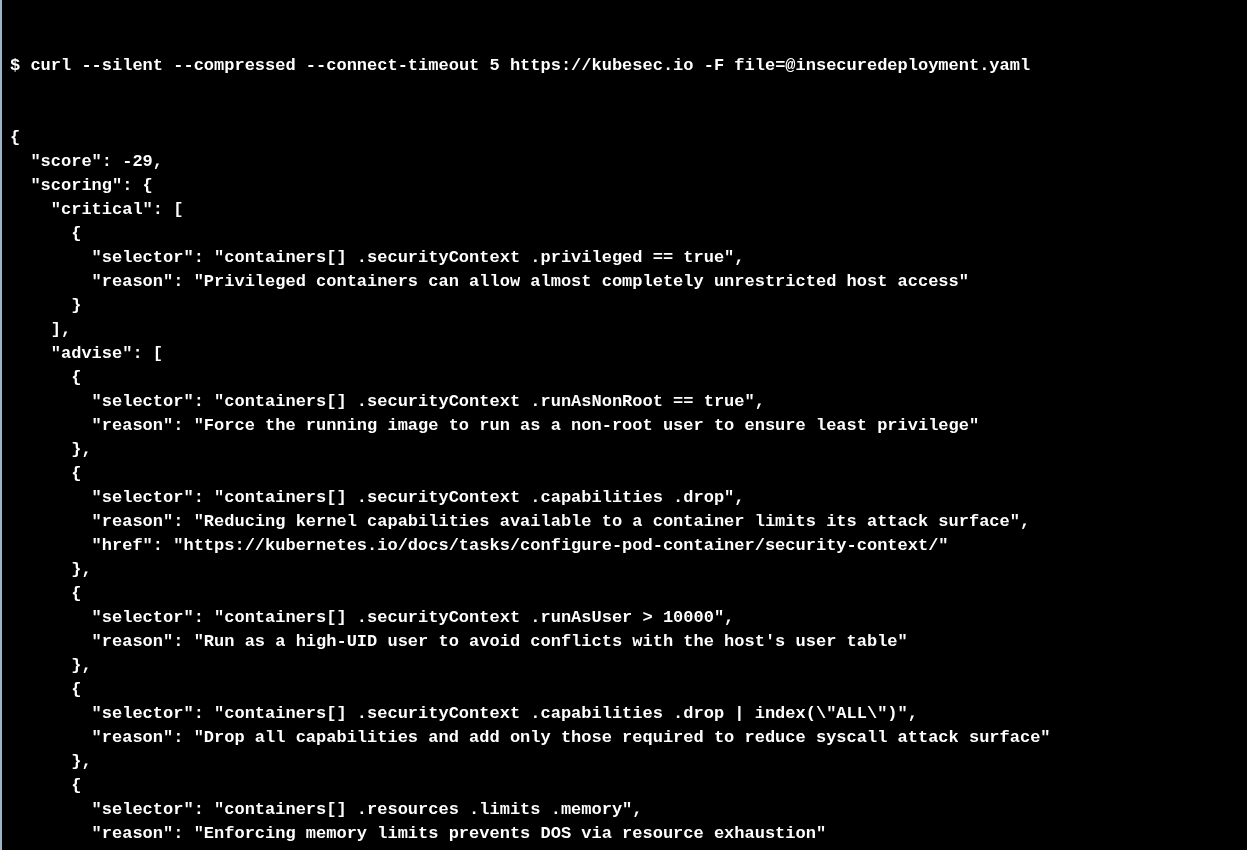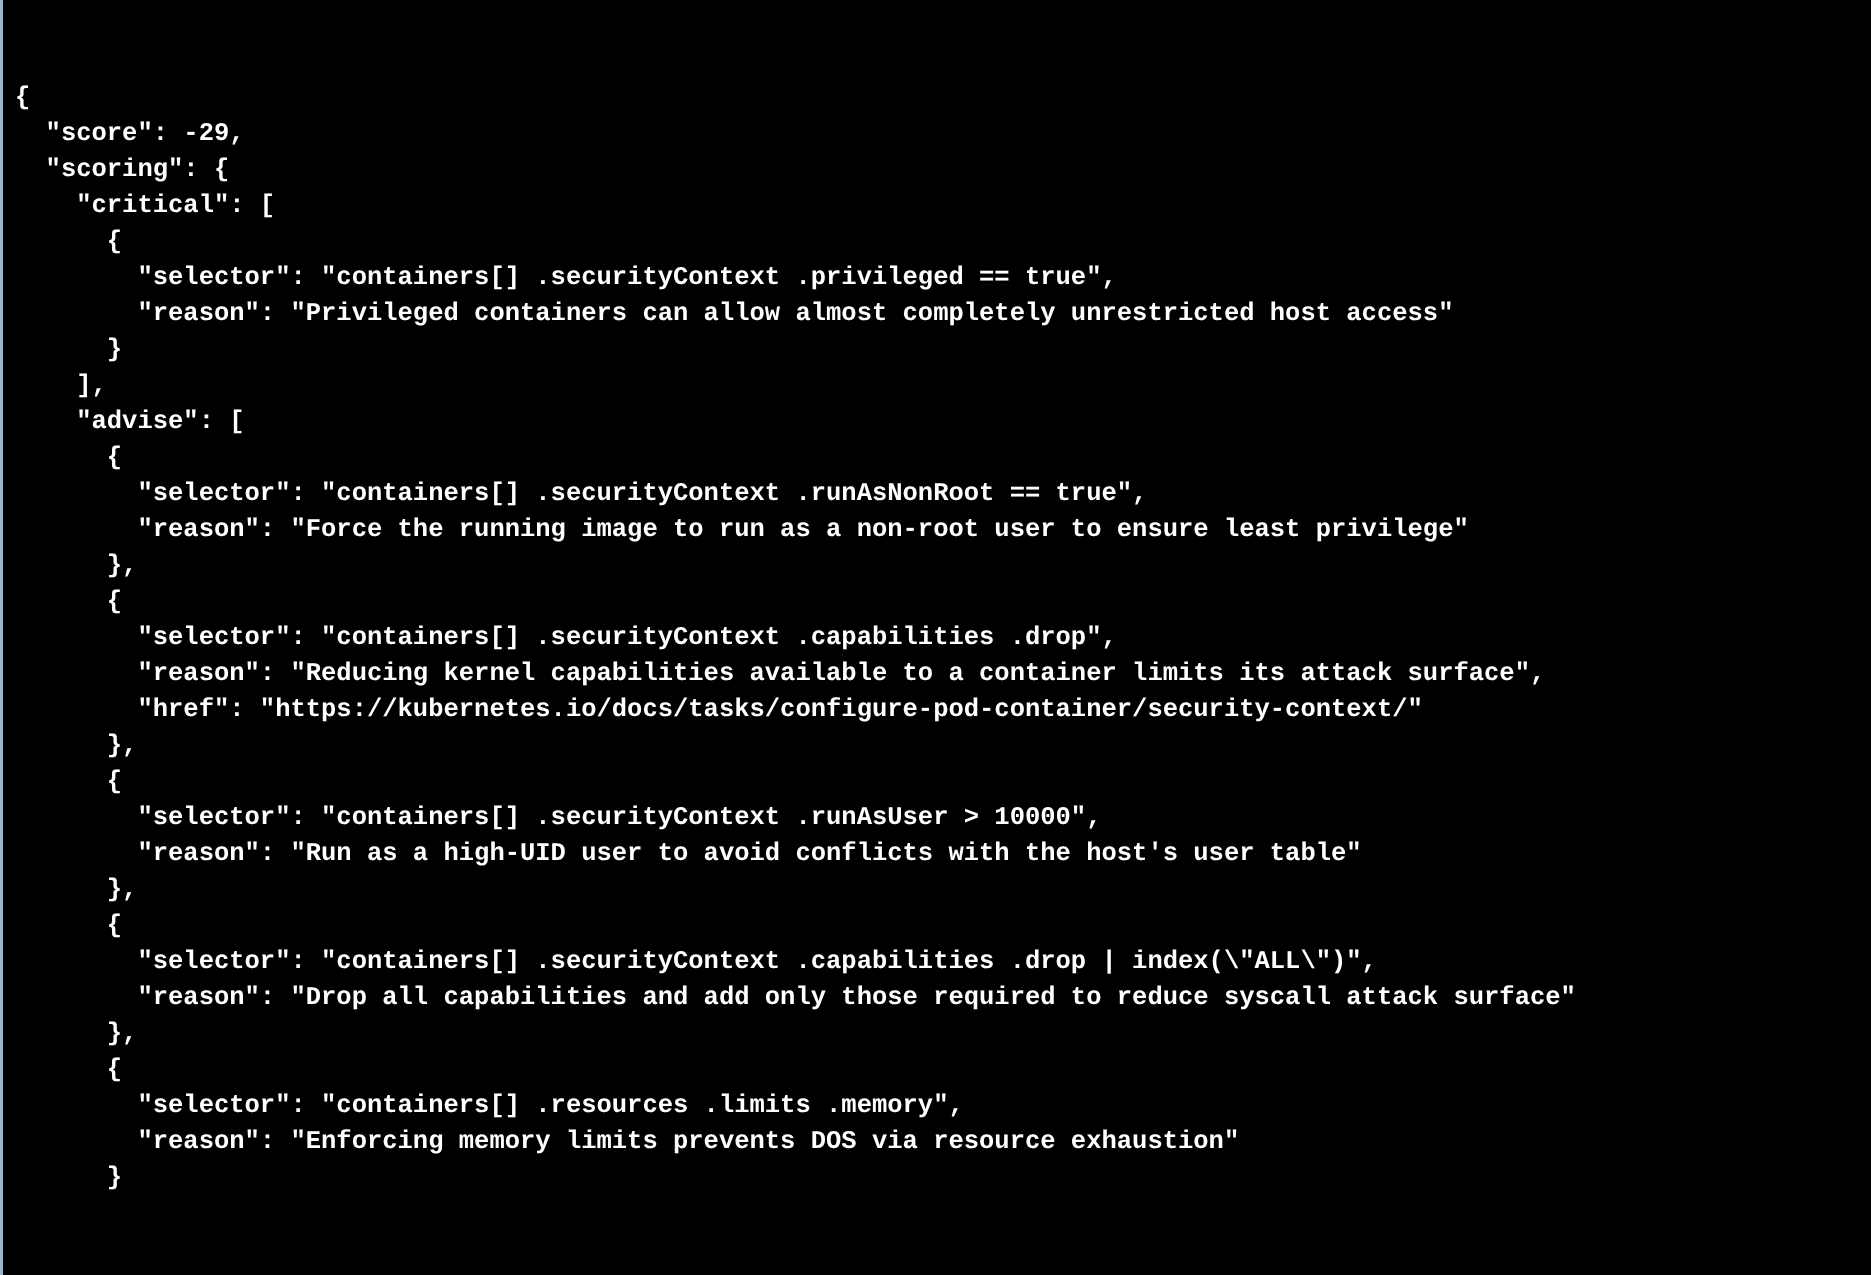--- a/index.html
+++ b/index.html
@@ -20,15 +20,16 @@
     box-sizing: border-box;
   }
   .line {
     white-space: pre;
   }
 </style>
 </head>
 <body>
 
 <div class="terminal">
+  <div class="line"><span>$ </span><span>curl --silent --compressed --connect-timeout 5 https://kubesec.io -F file=@insecuredeployment.yaml</span></div>
   <div id="output-container"><div class="line">{</div><div class="line">  "score": -29,</div><div class="line">  "scoring": {</div><div class="line">    "critical": [</div><div class="line">      {</div><div class="line">        "selector": "containers[] .securityContext .privileged == true",</div><div class="line">        "reason": "Privileged containers can allow almost completely unrestricted host access"</div><div class="line">      }</div><div class="line">    ],</div><div class="line">    "advise": [</div><div class="line">      {</div><div class="line">        "selector": "containers[] .securityContext .runAsNonRoot == true",</div><div class="line">        "reason": "Force the running image to run as a non-root user to ensure least privilege"</div><div class="line">      },</div><div class="line">      {</div><div class="line">        "selector": "containers[] .securityContext .capabilities .drop",</div><div class="line">        "reason": "Reducing kernel capabilities available to a container limits its attack surface",</div><div class="line">        "href": "https://kubernetes.io/docs/tasks/configure-pod-container/security-context/"</div><div class="line">      },</div><div class="line">      {</div><div class="line">        "selector": "containers[] .securityContext .runAsUser &gt; 10000",</div><div class="line">        "reason": "Run as a high-UID user to avoid conflicts with the host's user table"</div><div class="line">      },</div><div class="line">      {</div><div class="line">        "selector": "containers[] .securityContext .capabilities .drop | index(\"ALL\")",</div><div class="line">        "reason": "Drop all capabilities and add only those required to reduce syscall attack surface"</div><div class="line">      },</div><div class="line">      {</div><div class="line">        "selector": "containers[] .resources .limits .memory",</div><div class="line">        "reason": "Enforcing memory limits prevents DOS via resource exhaustion"</div><div class="line">      }</div></div>
   
 </div>
 
 </body></html>

